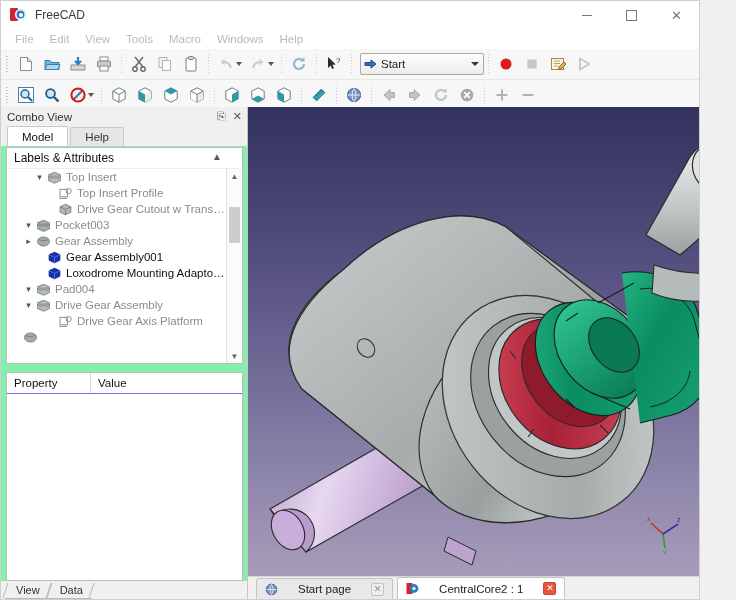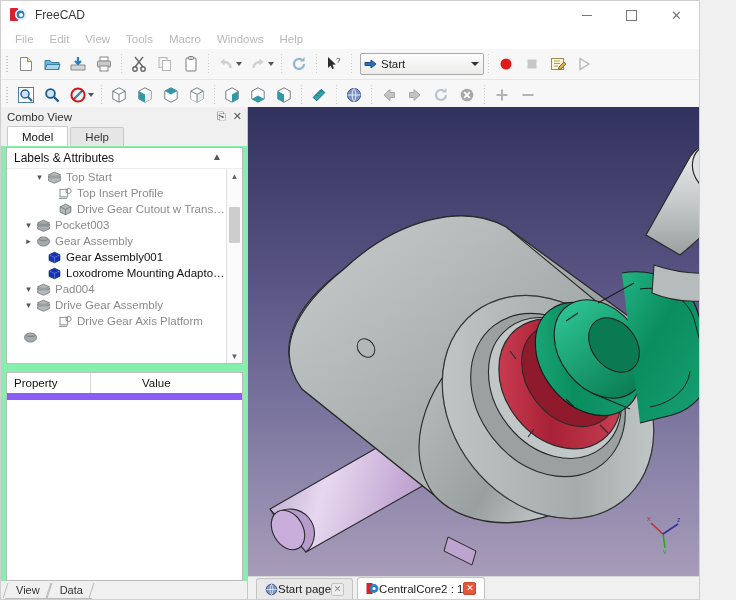--- a/index.html
+++ b/index.html
@@ -68,38 +68,38 @@
   .arrow{width:13px;display:flex;align-items:center;justify-content:center;flex:none;color:#555;font-size:9px;}
   .arrow.none{color:transparent;}
   .tico{width:16px;height:14px;flex:none;margin-right:4px;display:flex;align-items:center;justify-content:center;}
   .tlabel{overflow:hidden;text-overflow:ellipsis;}
 
   .tscroll{position:absolute;top:21px;right:0;width:15px;bottom:0;background:#fbfbfb;border-left:1px solid #e2e2e2;}
   .tscroll .sbtn{height:14px;display:flex;align-items:center;justify-content:center;font-size:8px;color:#666;}
   .tscroll .sthumb{position:absolute;left:2px;right:2px;top:38px;height:36px;background:#cdcdcd;border-radius:1px;}
 
   .prop-box{margin:8px 4px 0 5px;background:#fff;border:1px solid #bcbcbc;flex:1;display:flex;flex-direction:column;overflow:hidden;}
-  .prop-head{height:20px;display:flex;border-bottom:7px solid #8b5cf6;background:#fff;gap:44px;}
+  .prop-head{height:20px;display:flex;border-bottom:1px solid #8b5cf6;background:#fff;}
   .ph-cell{display:flex;align-items:center;padding-left:7px;font-size:11.5px;color:#111;}
   .ph-cell.c1{width:76px;border-right:1px solid #d8d8d8;}
   .prop-body{flex:1;background:#fff;}
 
   .bottom-tabs{height:18px;display:flex;align-items:flex-end;padding-left:4px;background:#f0f0f0;}
   .btab{font-size:11px;color:#333;padding:1px 9px 2px 11px;position:relative;border-bottom:1px solid #b9b9b9;}
   .btab:before{content:"";position:absolute;left:0;top:0;bottom:0;width:8px;border-left:1px solid #b9b9b9;transform:skewX(-18deg);}
   .btab:after{content:"";position:absolute;right:0;top:0;bottom:0;width:8px;border-right:1px solid #b9b9b9;transform:skewX(-18deg);}
 
   
   .view-col{flex:1;display:flex;flex-direction:column;background:#f0f0f0;}
   .viewport{flex:1;position:relative;overflow:hidden;
     background:linear-gradient(to bottom,#32325f 0%,#43406d 16%,#5a5584 38%,#746f9a 60%,#8f87ab 80%,#a79cb9 100%);}
   .axis-cross{position:absolute;right:14px;bottom:22px;width:40px;height:44px;}
   .vp-tabs{height:22px;background:#f0f0f0;display:flex;align-items:flex-end;padding-left:8px;border-top:1px solid #d6d6d6;}
   .vtab{height:20px;display:flex;align-items:center;padding:0 8px;font-size:11.5px;color:#222;
-        border:1px solid #c4c4c4;border-bottom:none;background:#e8e8e8;border-radius:3px 3px 0 0;margin-right:4px;gap:0;}
+        border:1px solid #c4c4c4;border-bottom:none;background:#e8e8e8;border-radius:3px 3px 0 0;margin-right:4px;gap:20px;}
   .vtab.active{background:#ffffff;height:21px;}
   .vtab .vico{width:13px;height:13px;flex:none;display:flex;align-items:center;justify-content:center;}
   .vtab .vclose{width:11px;height:11px;flex:none;display:flex;align-items:center;justify-content:center;
         font-size:9px;line-height:1;color:#8a8a8a;border:1px solid #c3c3c3;background:#ededed;border-radius:2px;}
   .vtab.active .vclose{color:#fff;background:#e4573d;border-color:#c84a33;}
 </style>
 </head>
 <body>
 
 <div id="app">
@@ -401,21 +401,21 @@
         <div class="tree-body" id="tree-body">
             <div class="tnode" style="padding-left: 26px;">
               <span class="arrow">▾</span>
               <span class="tico">
                 <svg width="15" height="13" viewBox="0 0 15 13">
                   <path d="M7.5 1.2l6 2.6-6 2.6-6-2.6z" fill="#b6babb" stroke="#6f7778" stroke-width=".8"></path>
                   <path d="M1.5 4.6v2.2l6 2.6 6-2.6V4.6" fill="#9aa1a2" stroke="#6f7778" stroke-width=".8"></path>
                   <path d="M1.5 7.4v2.2l6 2.6 6-2.6V7.4" fill="#b6babb" stroke="#6f7778" stroke-width=".8"></path>
                 </svg>
               </span>
-              <span class="tlabel">Top Start</span>
+              <span class="tlabel">Top Insert</span>
             </div>
             <div class="tnode" style="padding-left: 37px;">
               <span class="arrow none"></span>
               <span class="tico">
                 <svg width="15" height="13" viewBox="0 0 15 13">
                   <rect x="2" y="2.4" width="7.4" height="7.4" fill="none" stroke="#8c9294" stroke-width="1"></rect>
                   <circle cx="10.6" cy="4" r="2.6" fill="none" stroke="#8c9294" stroke-width="1"></circle>
                   <path d="M1 11.4h8" stroke="#8c9294" stroke-width="1"></path>
                 </svg>
               </span>

